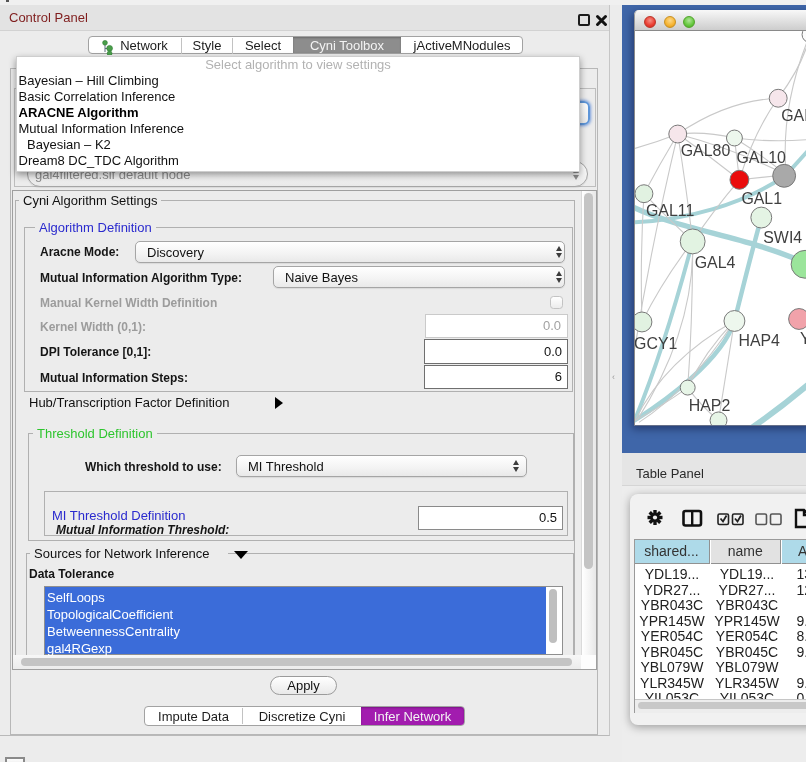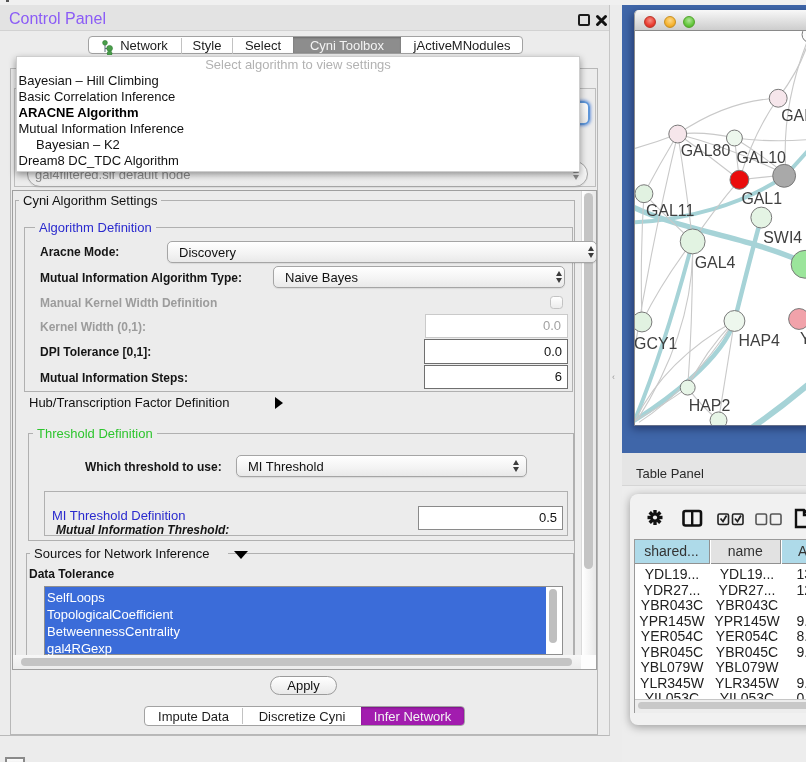--- a/index.html
+++ b/index.html
@@ -29,21 +29,21 @@
 </style>
 </head>
 <body>
 
 <div class="abs" style="left:0;top:0;width:806px;height:5px;background:#f0f0f0;"></div>
 <div class="abs" style="left:6px;top:0;width:3px;height:2px;background:#555;"></div>
 
 <div class="abs" style="left:0;top:5px;width:610px;height:731px;background:#ececec;border-right:1px solid #c6c6c6;border-bottom:1px solid #b9b9b9;">
 
   <div class="abs" style="left:0;top:0;width:609px;height:26px;background:#e3e3e3;border-bottom:1px solid #d2d2d2;"></div>
-  <div class="abs" style="left:9px;top:5px;font-size:16px;color:#8b5cf6;">Control Panel</div>
+  <div class="abs" style="left:9px;top:5px;font-size:13px;color:#7f1d1d;">Control Panel</div>
   <div class="abs" style="left:578px;top:9px;width:12px;height:12px;border:2px solid #1c1c1c;border-radius:2px;"></div>
   <svg class="abs" style="left:595px;top:9px;" width="13" height="13">
     <path d="M2.5 2.5 L10.5 10.5 M10.5 2.5 L2.5 10.5" stroke="#111" stroke-width="3" stroke-linecap="round"></path>
   </svg>
 
   <div class="abs" style="left:88px;top:31px;width:435px;height:18px;background:#fff;border:1px solid #a2a2a2;border-radius:4px;">
     <div class="seg" style="left:0;width:92px;">
       <svg width="12" height="15" style="margin-right:6px;margin-top:5px;" viewBox="0 0 12 15">
         <path d="M3 3 V12 M3 8.5 H7.5 V13" stroke="#5d6d7d" stroke-width="1" fill="none"></path>
         <circle cx="3" cy="2.8" r="2.4" fill="#4a9e4a" stroke="#2e7d32" stroke-width="0.6"></circle>
@@ -80,21 +80,21 @@
   <div class="abs" style="left:13px;top:650px;width:568px;height:14px;background:linear-gradient(#f7f7f7,#ececec);"></div>
   <div class="abs" style="left:21px;top:653px;width:551px;height:8px;background:#c4c4c4;border-radius:4px;"></div>
 
   <div class="abs" style="left:15px;top:195px;width:560px;height:455px;border-top:1px solid #b0b0b0;border-left:1px solid #b0b0b0;border-right:1px solid #b0b0b0;border-bottom:none;"></div>
   <div class="gtitle" style="left:19px;top:195px;color:#111;">Cyni Algorithm Settings</div>
 
   <div class="abs" style="left:24px;top:222px;width:549px;height:165px;border:1px solid #b0b0b0;"></div>
   <div class="gtitle" style="left:35px;top:222px;color:#2a2ace;">Algorithm Definition</div>
 
   <div class="abs lbl" style="left:40px;top:240px;">Aracne Mode:</div>
-  <div class="abs combo" style="left:135px;top:236px;width:430px;height:22px;margin-left:32px;">
+  <div class="abs combo" style="left:135px;top:236px;width:430px;height:22px;">
     <div class="ct">Discovery</div>
       <div class="spin" style="left:420px;"></div>
   </div>
   <div class="abs lbl" style="left:40px;top:266px;">Mutual Information Algorithm Type:</div>
   <div class="abs combo" style="left:273px;top:261px;width:292px;height:22px;">
     <div class="ct">Naive Bayes</div>
       <div class="spin" style="left:282px;"></div>
   </div>
   <div class="abs lbl dis" style="left:40px;top:291px;">Manual Kernel Width Definition</div>
   <div class="abs" style="left:550px;top:291px;width:13px;height:13px;border:1px solid #c3c3c3;border-radius:3.5px;background:linear-gradient(#ffffff,#ececec);"></div>
@@ -277,19 +277,19 @@
     <div class="abs" style="left:3px;top:162.5px;width:182px;height:6.5px;background:#c8c8c8;border-radius:4px 0 0 4px;"></div>
   </div>
 </div>
 
 <div class="abs" style="left:16px;top:56px;width:564px;height:116px;background:#fff;border:1px solid #cecece;box-shadow:0 3px 7px rgba(0,0,0,0.4);font-size:13px;">
   <div style="height:16px;line-height:16px;text-align:center;color:#b2b2b2;">Select algorithm to view settings</div>
   <div style="height:16px;line-height:16px;padding-left:1.5px;color:#111;">Bayesian – Hill Climbing</div>
   <div style="height:16px;line-height:16px;padding-left:1.5px;color:#111;">Basic Correlation Inference</div>
   <div style="height:16px;line-height:16px;padding-left:1.5px;color:#000;font-weight:bold;">ARACNE Algorithm</div>
   <div style="height:16px;line-height:16px;padding-left:1.5px;color:#111;">Mutual Information Inference</div>
-  <div style="height:16px;line-height:16px;padding-left:19px;color:#111;">Bayesian – K2</div>
+  <div style="height:16px;line-height:16px;padding-left:10px;color:#111;">Bayesian – K2</div>
   <div style="height:16px;line-height:16px;padding-left:1.5px;color:#111;">Dream8 DC_TDC Algorithm</div>
 </div>
 
 <div class="abs" style="left:5px;top:757px;width:20px;height:14px;border:2px solid #8a8a8a;background:linear-gradient(#fdfdfd,#ddd);"></div>
 
 <div class="abs" style="left:612px;top:372px;font-size:9px;color:#9a9a9a;">‹</div>
 
 </body></html>

